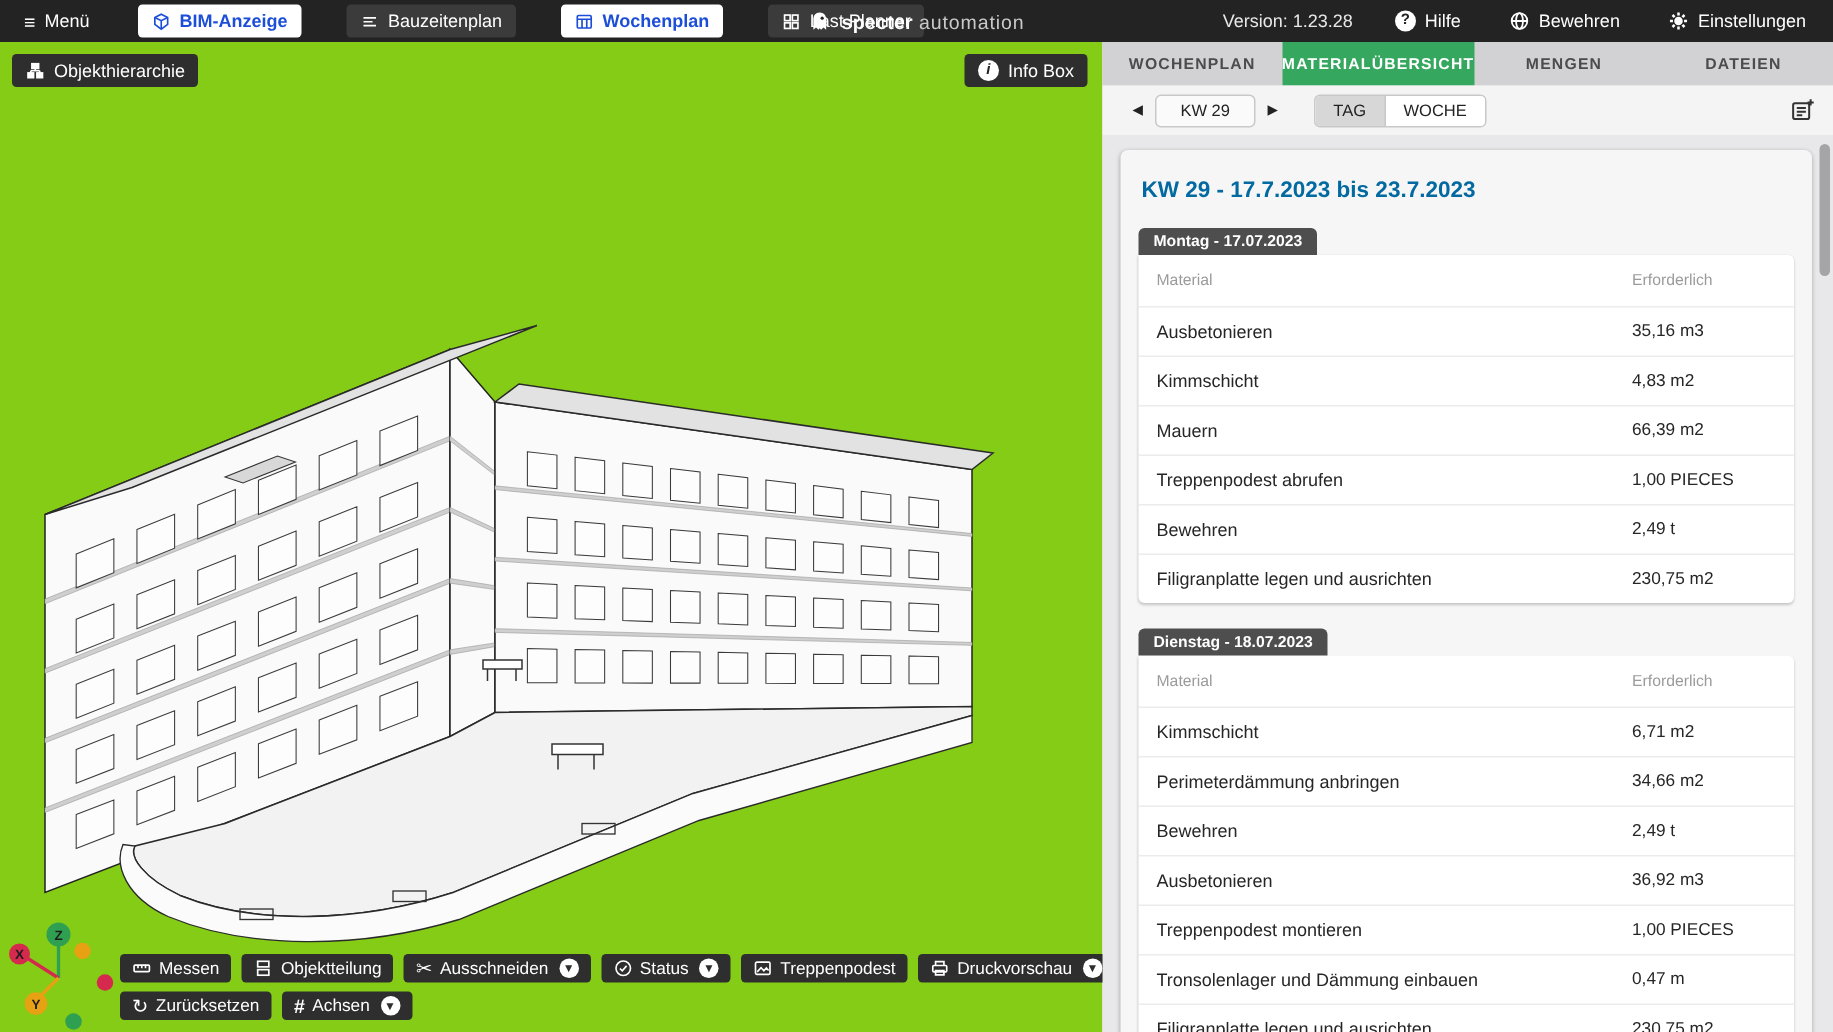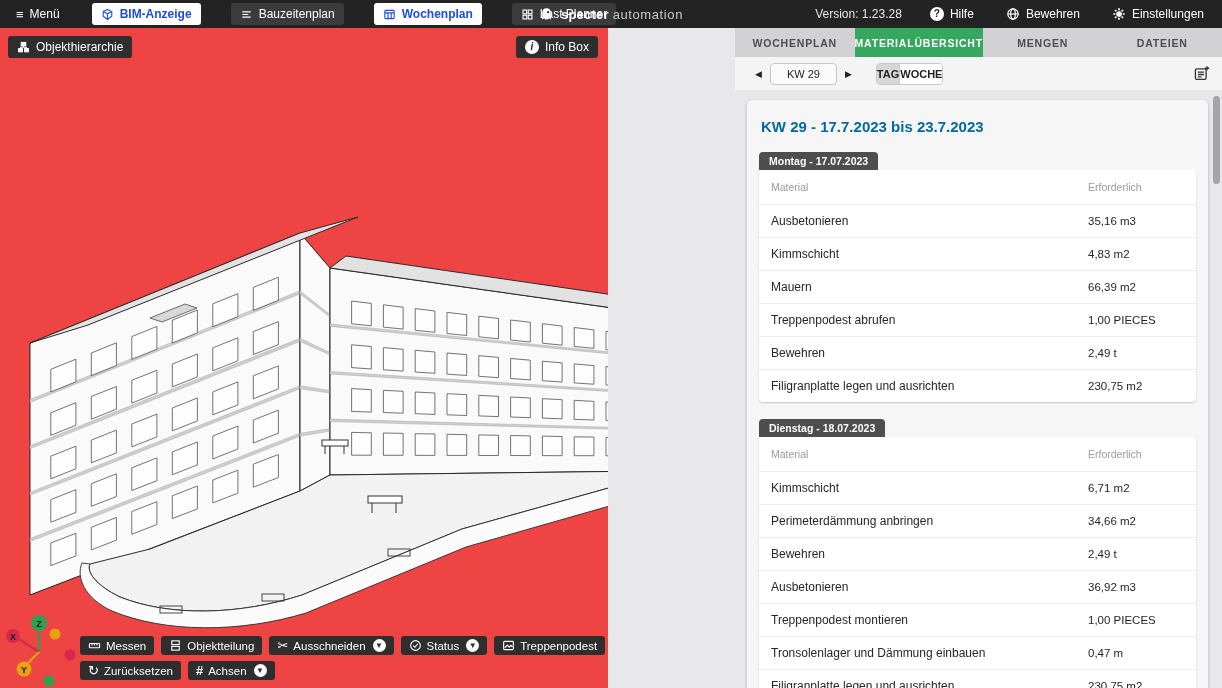--- a/index.html
+++ b/index.html
@@ -21,21 +21,21 @@
   .brand{position:absolute;left:50%;transform:translateX(-50%);display:flex;align-items:center;gap:7px;}
   .brand b{font-size:13px;letter-spacing:.2px;}
   .brand .suffix{font-size:13px;color:#c9c9c9;letter-spacing:.6px;}
   .tb-right{margin-left:auto;display:flex;align-items:center;gap:24px;margin-right:14px;}
   .version{color:#e8e8e8;}
   .circbadge{width:14px;height:14px;border-radius:50%;background:#fff;color:#232323;
              display:inline-flex;align-items:center;justify-content:center;
              font-size:10px;font-weight:bold;line-height:1;}
 
   
-  .viewport{position:absolute;top:28px;left:0;width:608px;height:660px;background:#ef4444;overflow:hidden;}
+  .viewport{position:absolute;top:28px;left:0;width:735px;height:660px;background:#84cc16;overflow:hidden;}
   .vpbtn{position:absolute;display:flex;align-items:center;gap:6px;background:#2e2e2e;color:#fff;
          font-size:12px;border-radius:3px;padding:4px 9px;z-index:5;}
   .oh{top:8px;left:8px;}
   .ib{top:8px;right:10px;}
   #bldg{position:absolute;top:0;left:0;width:735px;height:660px;}
   .roof{fill:#e2e2e2;stroke:#2a2a2a;stroke-width:1;}
   .terr{fill:#f2f2f2;stroke:#2a2a2a;stroke-width:1;}
   .fascia{fill:#fbfbfb;stroke:#2a2a2a;stroke-width:.9;}
   .vent{fill:none;stroke:#333;stroke-width:.9;}
   .furn{fill:#fff;stroke:#333;stroke-width:1;}
@@ -52,21 +52,21 @@
   .panel{position:absolute;top:28px;left:735px;width:487px;height:660px;display:flex;flex-direction:column;background:#e8e8eb;}
   .tabs{height:29px;display:flex;background:#d2d2d5;flex:none;}
   .tab{flex:1;display:flex;align-items:center;justify-content:center;font-size:10.5px;font-weight:bold;
        letter-spacing:.8px;color:#4c4c4c;}
   .tab.active{color:#fff;}
   .ptoolbar{height:33px;flex:none;background:#f4f4f4;display:flex;align-items:center;padding:0 12px;}
   .warrow{font-size:9px;color:#222;padding:0 8px;}
   .kw{border:1px solid #c8c8c8;background:#fafafa;color:#222;border-radius:4px;padding:4px 16px;
       font-size:11px;font-family:inherit;}
   .seg{display:flex;margin-left:16px;border:1px solid #c8c8c8;border-radius:4px;overflow:hidden;background:#fff;}
-  .segitem{padding:4px 0;font-size:11px;font-weight:bold;color:#222;background:#fff;}
+  .segitem{padding:4px 12px;font-size:11px;font-weight:normal;color:#222;background:#fff;}
   .segitem.sel{background:#d7d7d7;border-right:1px solid #c8c8c8;}
   .noteadd{margin-left:auto;color:#333;display:inline-flex;}
   .pcontent{flex:1;position:relative;overflow:hidden;background:#e8e8eb;}
   .card{background:#f6f6f7;border-radius:5px;box-shadow:0 1px 3px rgba(0,0,0,.28);
         margin:10px 14px 0 12px;padding:4px 12px 12px;height:100%;box-sizing:border-box;overflow:hidden;}
   .card h2{font-size:15px;color:#0369a1;margin:14px 2px 16px;}
   .daybadge{display:inline-block;background:#4e4e4e;color:#fff;font-size:10.5px;font-weight:bold;
             padding:3px 10px;border-radius:4px 4px 0 0;}
   .mtable{background:#fff;border-radius:0 4px 4px 4px;box-shadow:0 1px 2px rgba(0,0,0,.2);margin-bottom:16px;}
   .mrow{display:flex;align-items:center;padding:9px 12px;font-size:12px;color:#262626;border-top:1px solid #ececec;}

